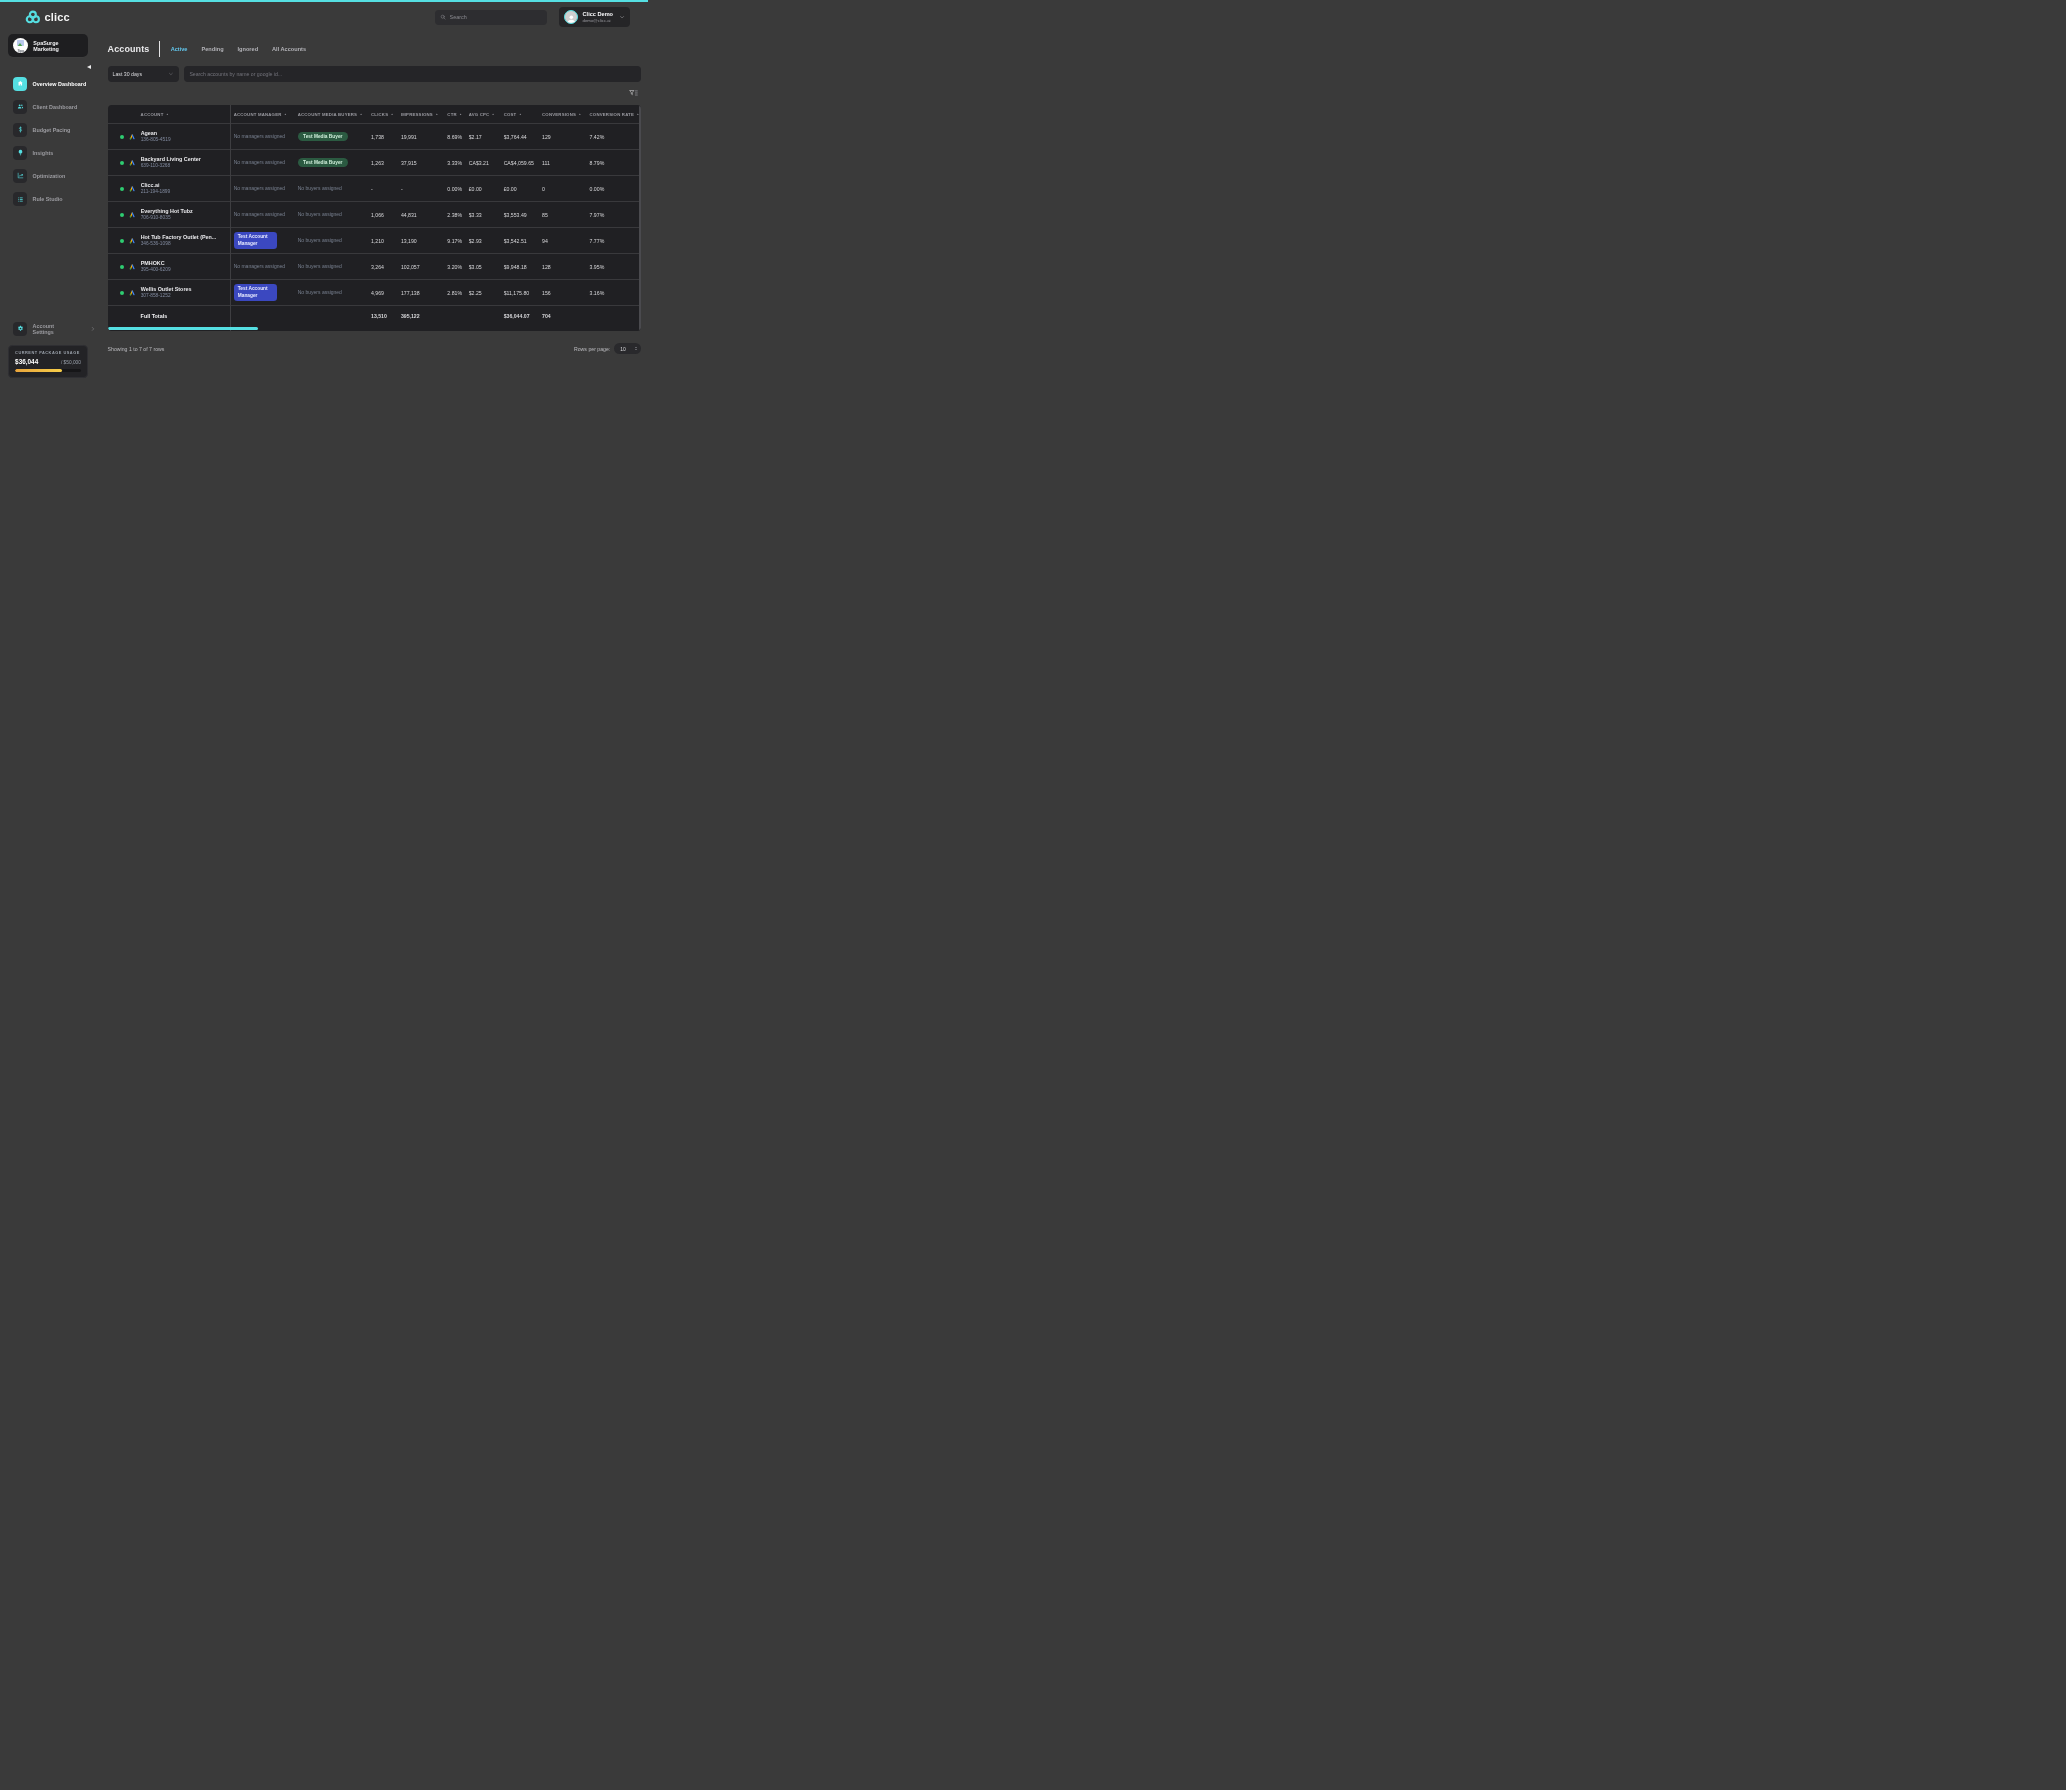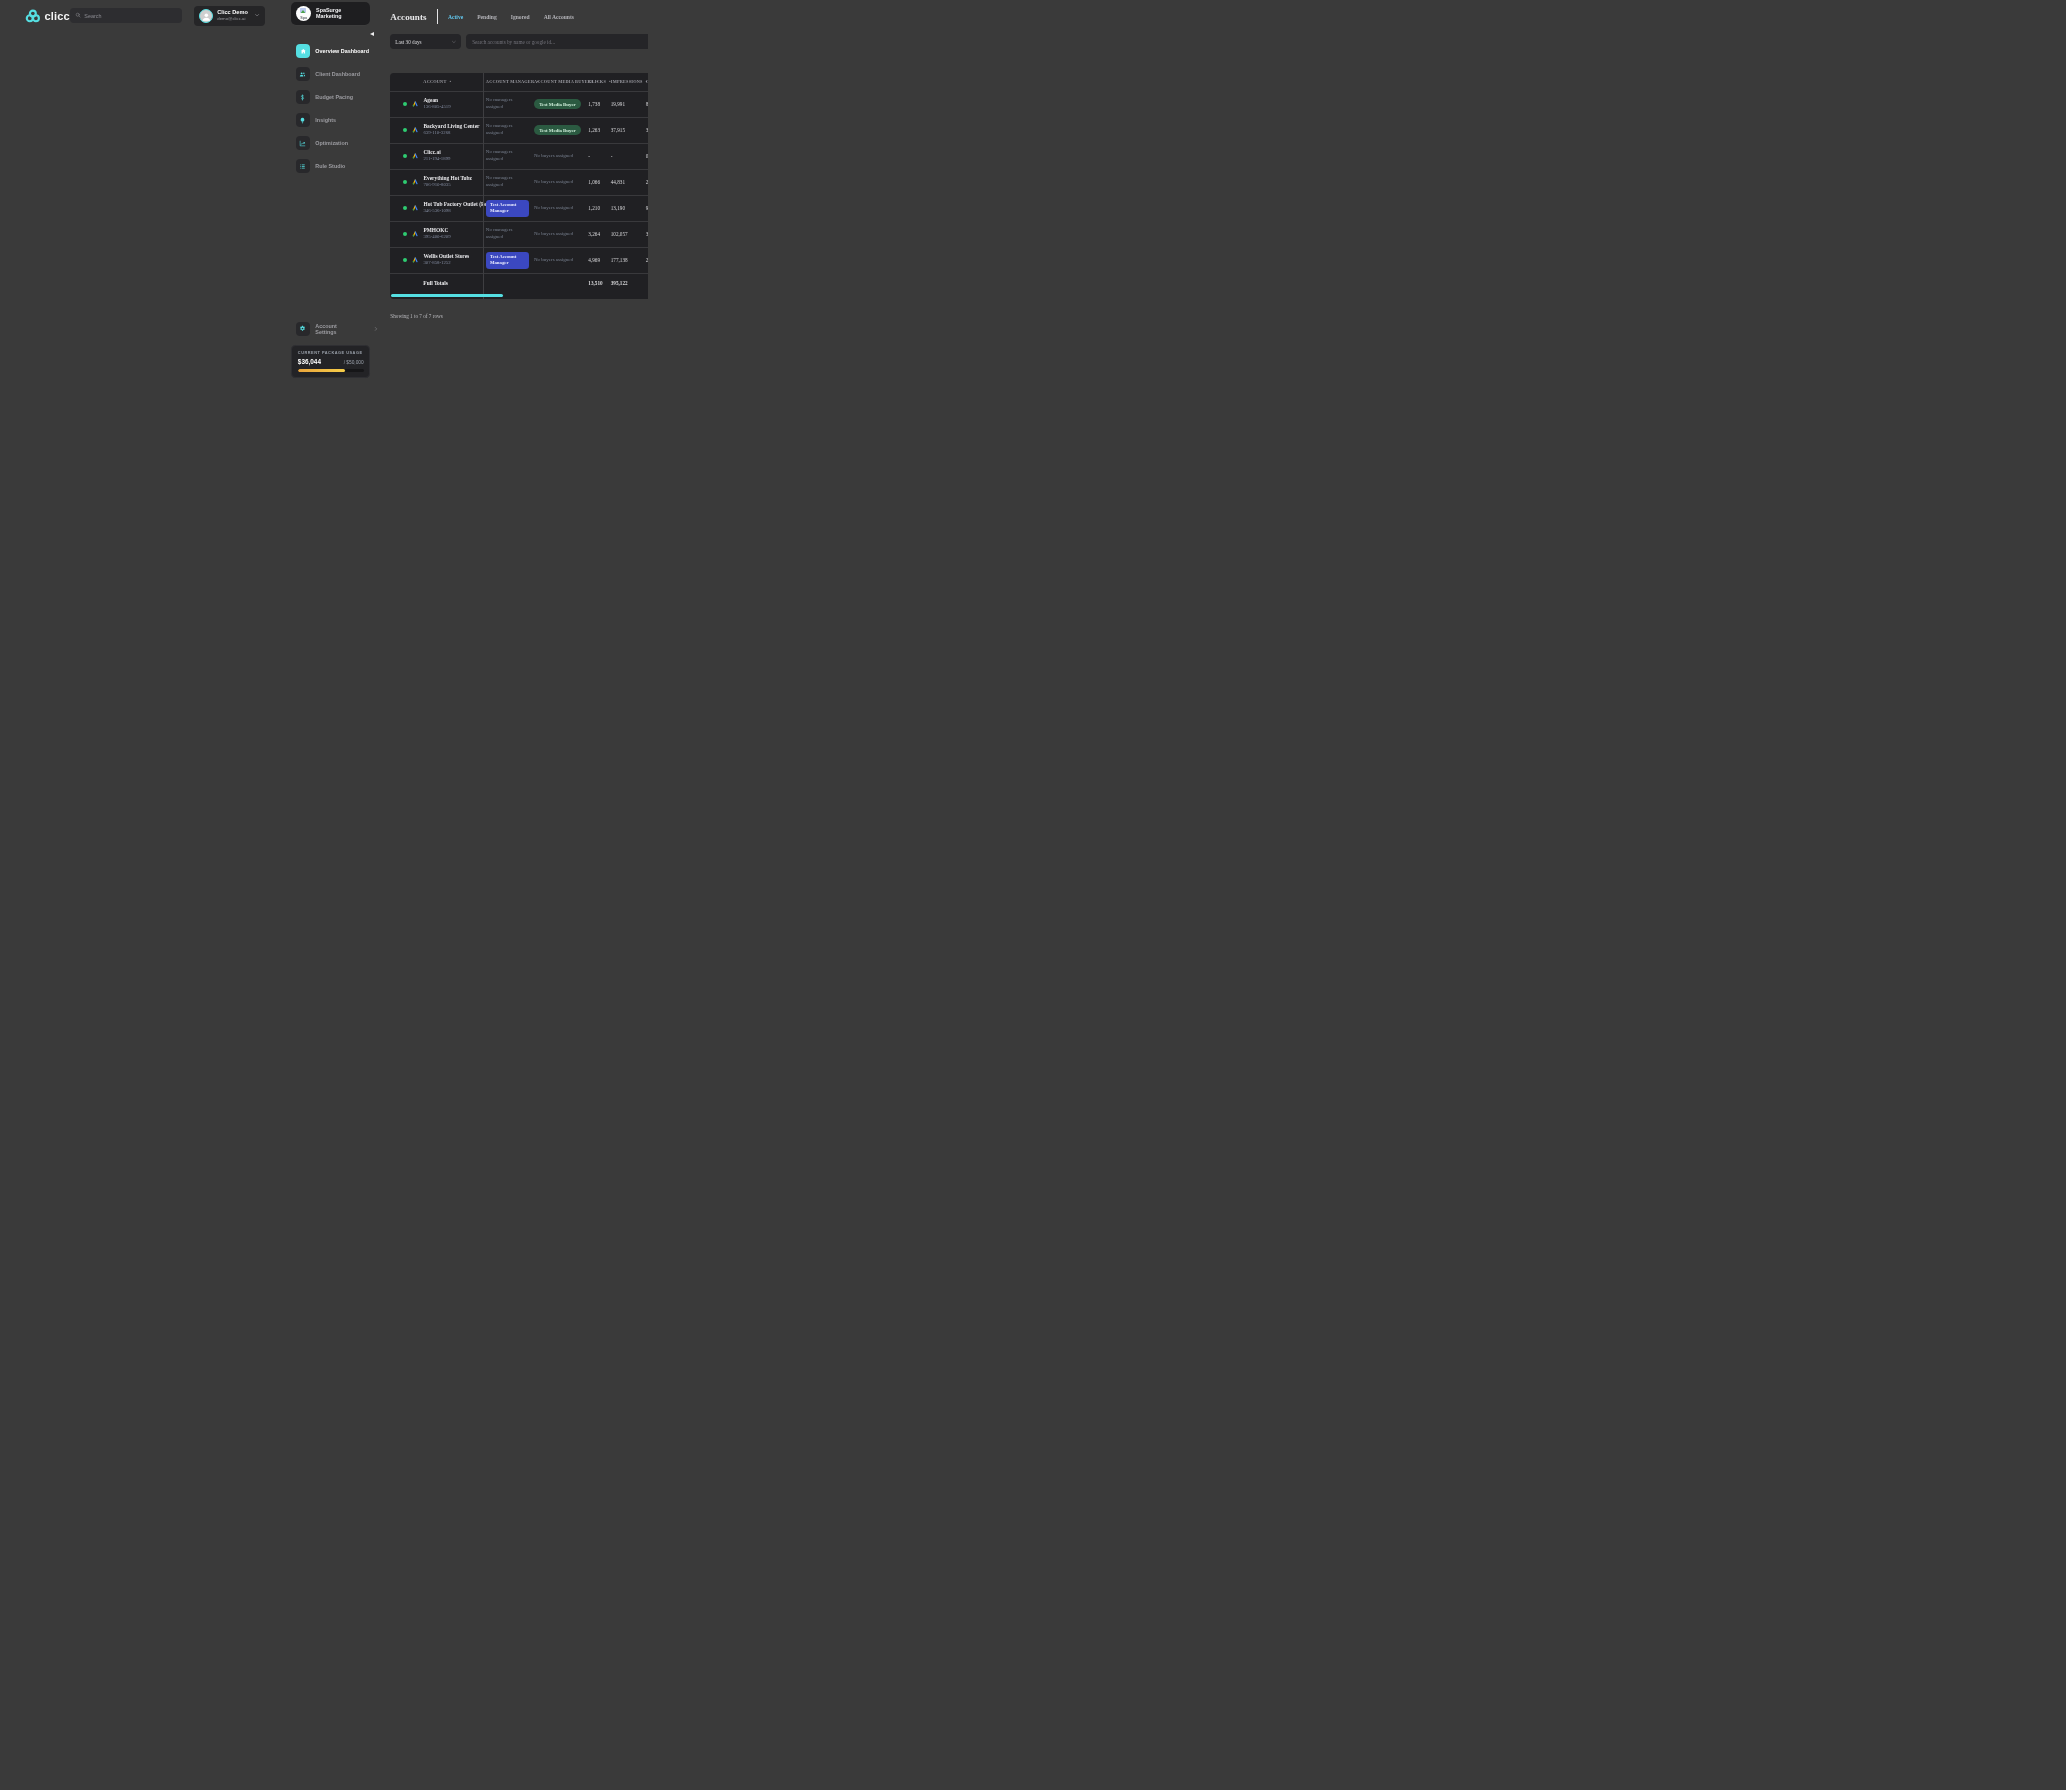--- a/index.html
+++ b/index.html
@@ -1,39 +1,39 @@
 <!DOCTYPE html>
 <html style="--accent: #55dfe2; --active-tab: #62c6ec; --status-green: #2ecc71; --badge-green: #2b5a41; --badge-blue: #3b48c0; --progress: #f6cd49;font-size:6.6px"><head>
 <meta charset="utf-8">
 <style>
   * { margin:0; padding:0; box-sizing:border-box; }
   html,body { background:#3a3a3a; }
   body { font-family:"Liberation Sans", sans-serif; width:648px; height:387px; overflow:hidden; color:#e8e8ea; }
-  .app { width:648px; height:387px; display:flex; flex-direction:row; background:#3a3a3a; }
+  .app { width:648px; height:387px; display:flex; flex-direction:column; background:#3a3a3a; }
   .accent-bar { height:1.7px; background:var(--accent,#55dfe2); flex:0 0 auto; }
 
   
   .top { height:31px; display:flex; align-items:center; flex:0 0 auto; }
   .logo { margin-left:25px; display:flex; align-items:center; gap:3.7px; }
   .logo-text { font-size:11px; font-weight:700; letter-spacing:0.2px; color:#f4f4f4; }
   .top-spacer { flex:1; }
   .top-search { width:112px; height:15px; background:#2d2d30; border-radius:3.7px; display:flex; align-items:center; padding:0 5px; gap:3.3px; color:#8b8b91; margin-right:12.4px; }
   .top-search input { flex:1; background:transparent; border:none; outline:none; color:#d9d9dc; font-size:5.4px; font-family:inherit; }
   .top-search input::placeholder { color:#8b8b91; }
   .user-card { margin-right:18px; height:20px; background:#252527; border-radius:4.1px; display:flex; align-items:center; padding:0 5px; gap:4.1px; cursor:pointer; }
   .avatar { width:14px; height:14px; border-radius:50%; background:#cfcfcf; border:1px solid var(--accent,#55dfe2); display:flex; align-items:flex-end; justify-content:center; overflow:hidden; }
   .user-meta { display:flex; flex-direction:column; line-height:1.25; }
   .user-name { font-size:5.6px; font-weight:700; color:#fbfbfc; }
   .user-email { font-size:4.3px; color:#9a9aa0; }
   .user-chevron { color:#bfbfc4; margin-left:1.7px; display:flex; }
 
   
   .body { flex:1; display:flex; min-height:0; }
   .sidebar { width:96px; flex:0 0 auto; display:flex; flex-direction:column; padding-bottom:5.8px; }
-  .content { flex:1; padding:0 6.6px 0 11.6px; display:flex; flex-direction:column; min-width:0;font-family:Liberation Serif, serif; }
+  .content { flex:1; padding:0 6.6px 0 11.6px; display:flex; flex-direction:column; min-width:0; }
 
   
   .workspace-card { margin:1.7px 8.3px 0 8.3px; height:23px; background:#1e1e20; border-radius:5px; display:flex; align-items:center; padding:0 5px; gap:5px; cursor:pointer; box-shadow:0 0.4px 0 rgba(255,255,255,.04); }
   .ws-avatar { width:15px; height:15px; border-radius:50%; background:#fdfdfd; position:relative; overflow:hidden; flex:0 0 auto; }
   .ws-avatar .pic { position:absolute; left:3.7px; top:2.1px; width:6.6px; height:5.4px; background:#b9c8ec; border-radius:0.8px; overflow:hidden; }
   .ws-avatar .pic .hill { position:absolute; left:0; bottom:-0.8px; width:0; height:0; border-left:3.7px solid transparent; border-right:3.7px solid transparent; border-bottom:4.1px solid #4ca24c; }
   .ws-avatar .txt { position:absolute; left:0; right:0; bottom:0.8px; text-align:center; font-size:3.7px; font-weight:700; color:#6b6f76; }
   .ws-name { font-size:5.4px; font-weight:700; color:#f2f2f4; }
   .collapse-row { display:flex; justify-content:flex-end; padding:7.4px 5px 4.1px 0; }
   .collapse-arrow { width:0; height:0; border-top:2.9px solid transparent; border-bottom:2.9px solid transparent; border-right:4.1px solid #ededee; cursor:pointer; }

